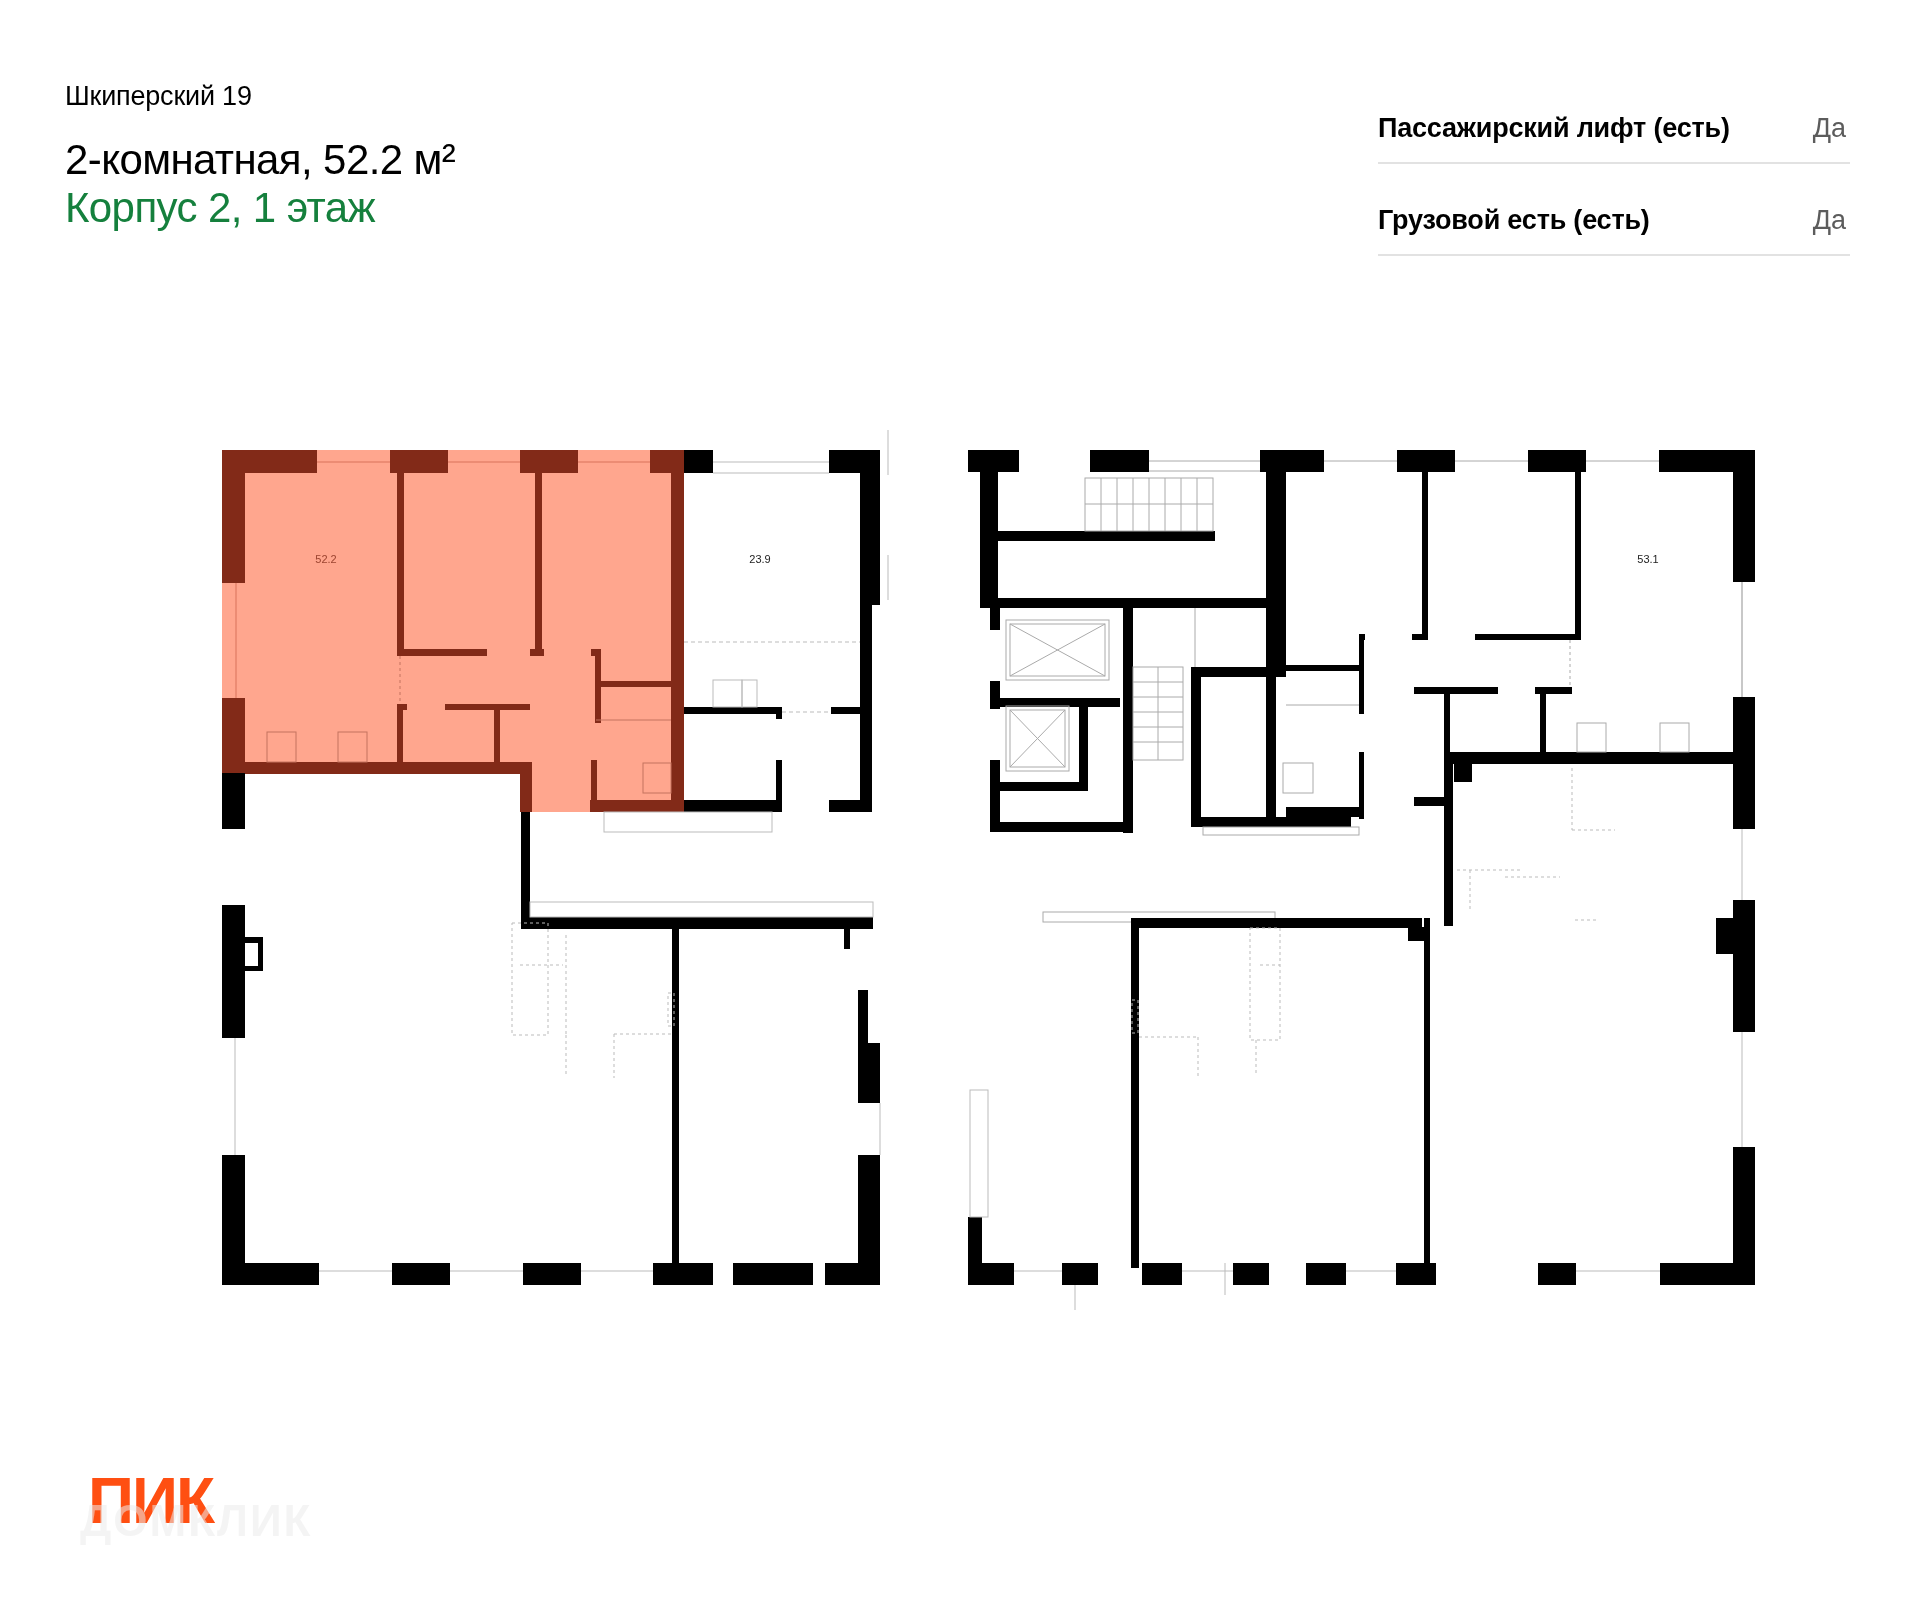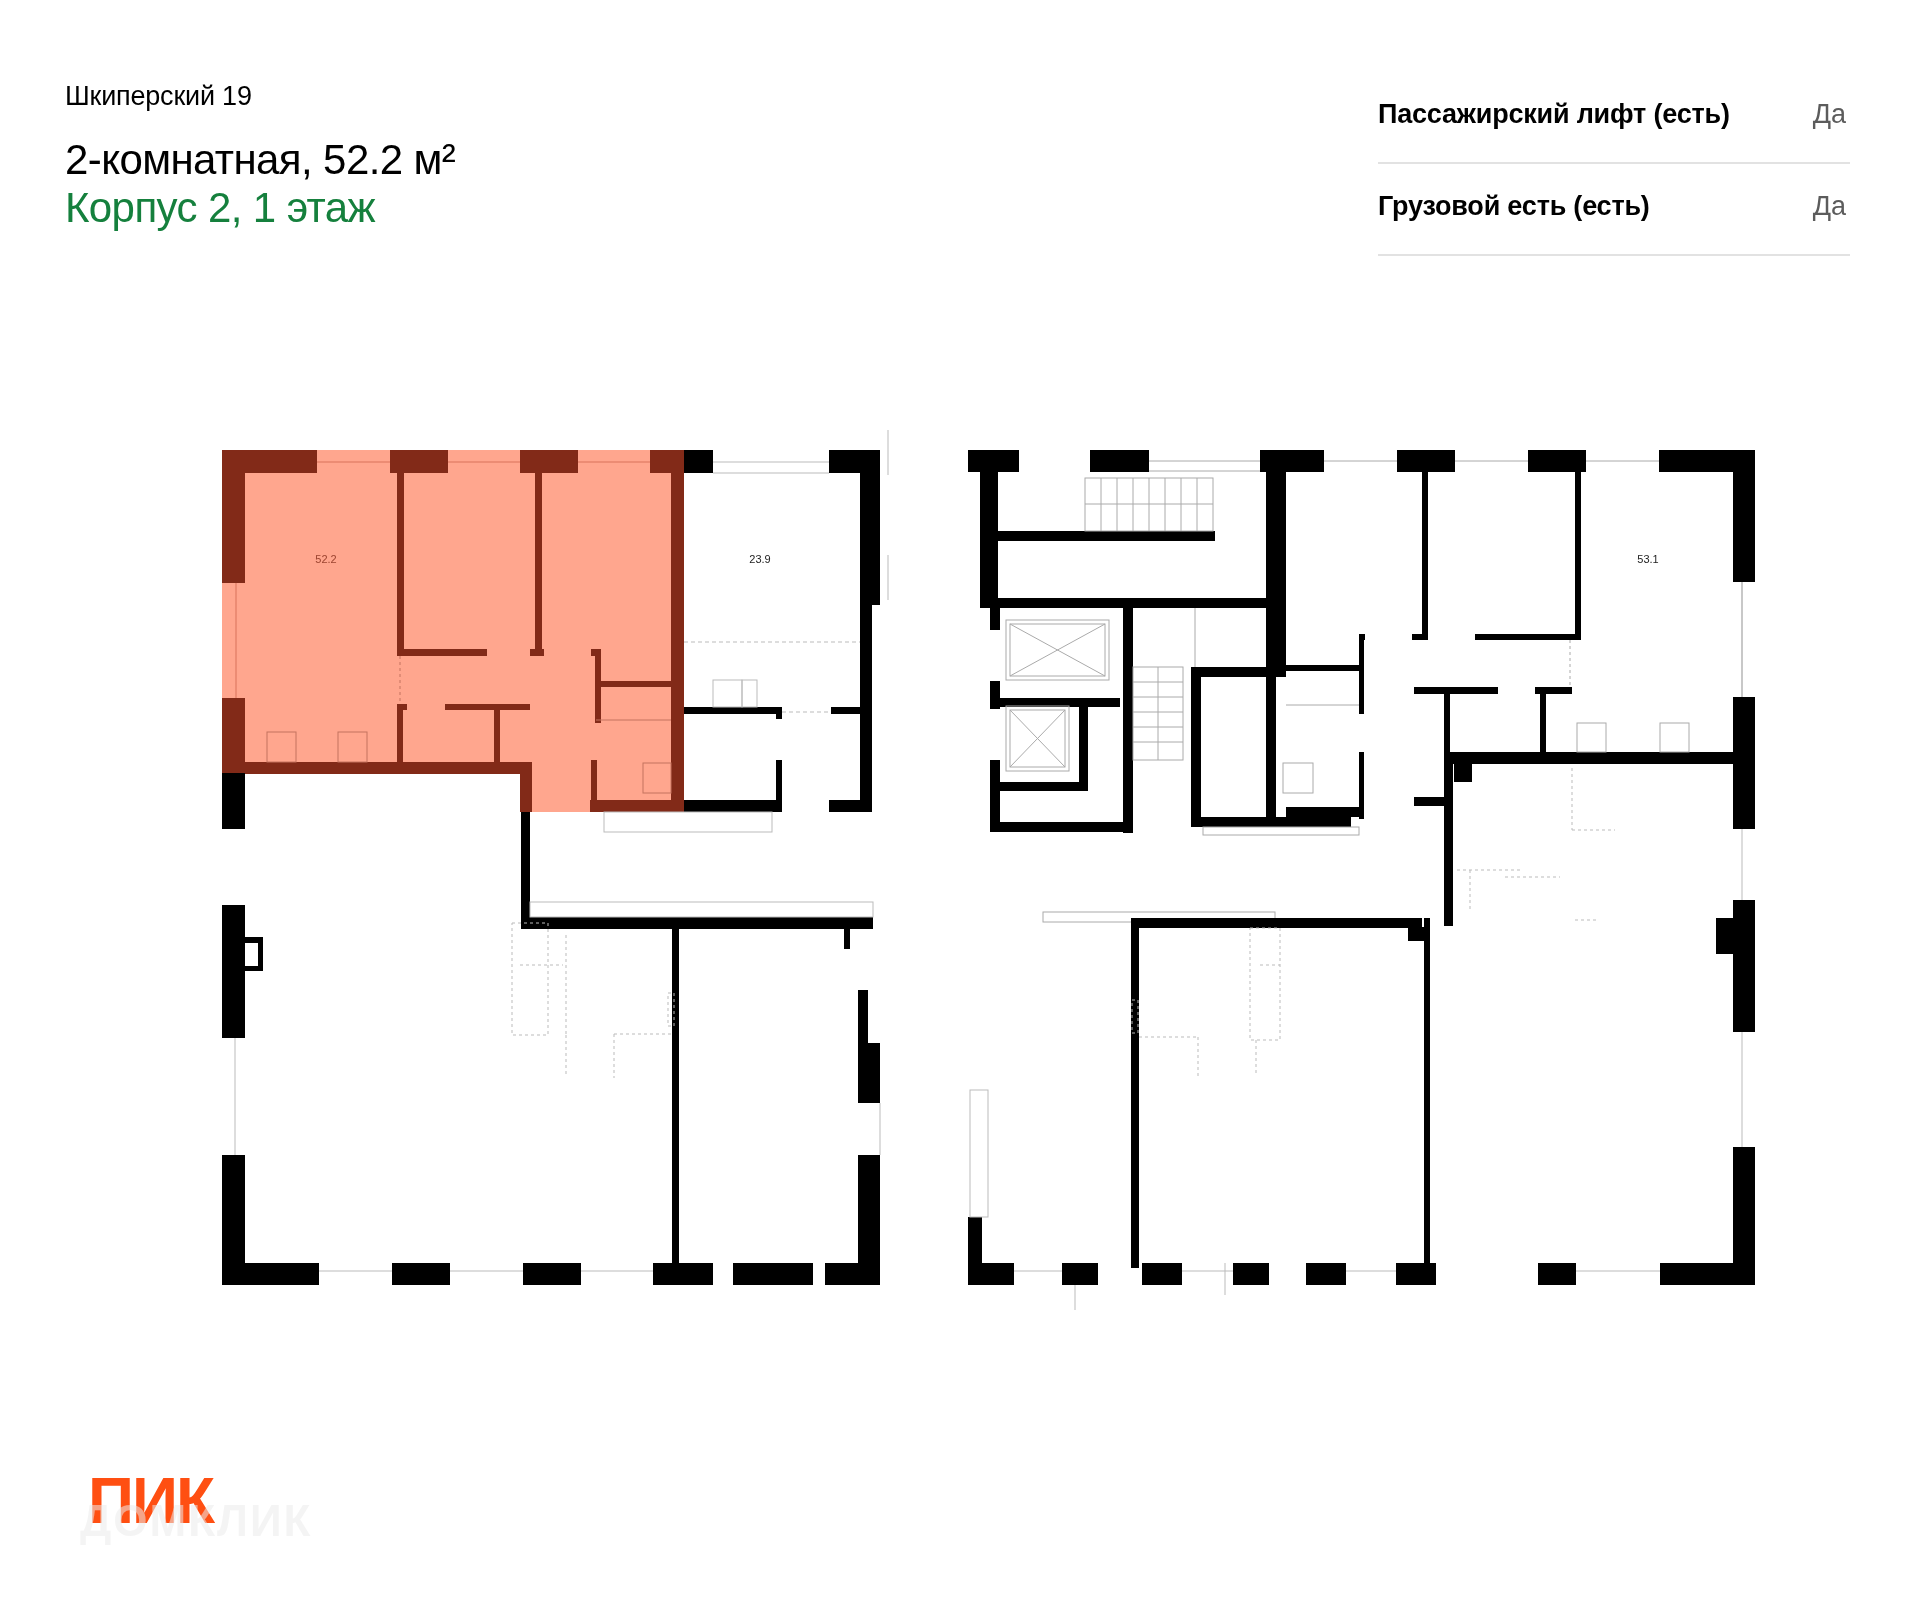--- a/index.html
+++ b/index.html
@@ -2,21 +2,21 @@
 <html><head>
 <meta charset="utf-8">
 <style>
   html,body{margin:0;padding:0;background:#ffffff;}
   body{width:1920px;height:1600px;position:relative;overflow:hidden;font-family:"Liberation Sans","DejaVu Sans",sans-serif;color:#000;}
   .hdr{position:absolute;left:65px;top:80px;}
   .project{font-size:27px;font-weight:500;letter-spacing:-0.2px;line-height:32px;}
   .title{margin-top:24px;font-size:42px;font-weight:400;letter-spacing:-0.6px;line-height:48px;}
   .subtitle{font-size:42px;font-weight:500;color:#15803d;letter-spacing:-0.6px;line-height:48px;}
   .features{position:absolute;left:1378px;top:72px;width:472px;}
-  .feat-row{display:flex;justify-content:space-between;align-items:center;height:92px;border-bottom:2px solid #e2e2e2;box-sizing:border-box;padding-bottom:6px;gap:48px;}
+  .feat-row{display:flex;justify-content:space-between;align-items:flex-end;height:92px;border-bottom:2px solid #e2e2e2;box-sizing:border-box;padding-bottom:18px;gap:48px;}
   .feat-row .lbl{font-size:27px;font-weight:700;letter-spacing:-0.2px;}
   .feat-row .val{font-size:27px;color:#5c5c5c;margin-right:4px;}
   .plan{position:absolute;left:0;top:0;width:1920px;height:1600px;}
   .logo{position:absolute;left:88px;top:1472px;}
   .logo .pik{font-size:64px;font-weight:900;color:#ff4f12;letter-spacing:-2px;line-height:58px;font-family:"Liberation Sans",sans-serif;}
   .logo .wm{position:absolute;left:-8px;top:24px;font-size:44px;font-weight:700;color:rgba(235,235,235,0.55);letter-spacing:2px;white-space:nowrap;}
   .area-label{font-family:"Liberation Sans",sans-serif;font-size:11px;}
 </style>
 </head>
 <body>

